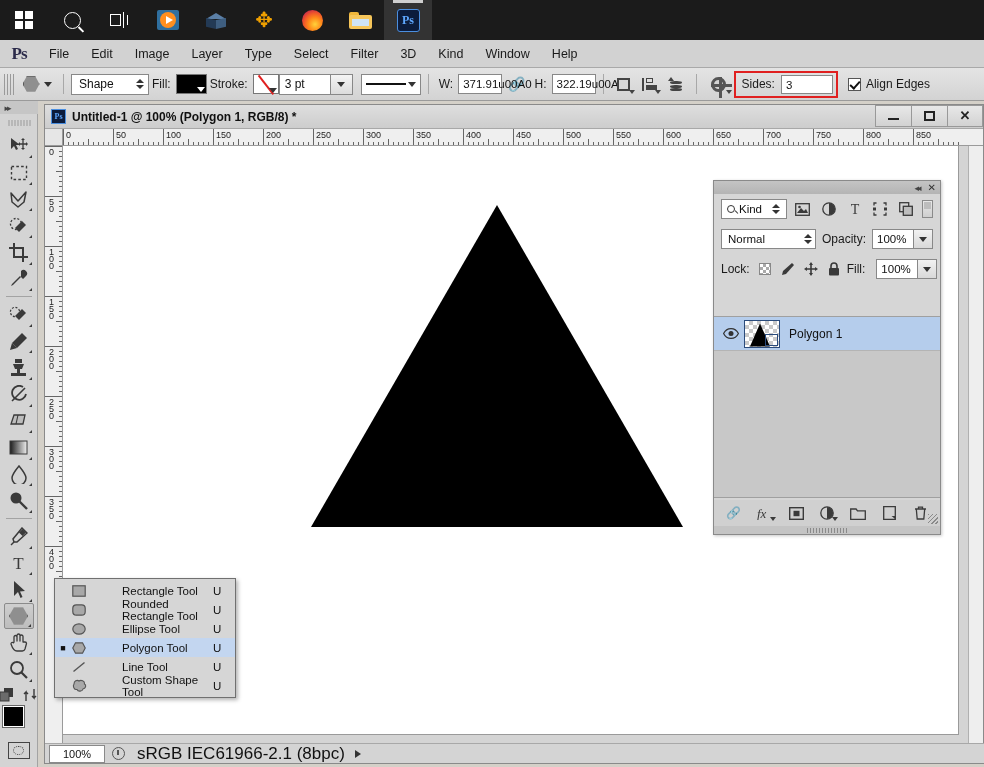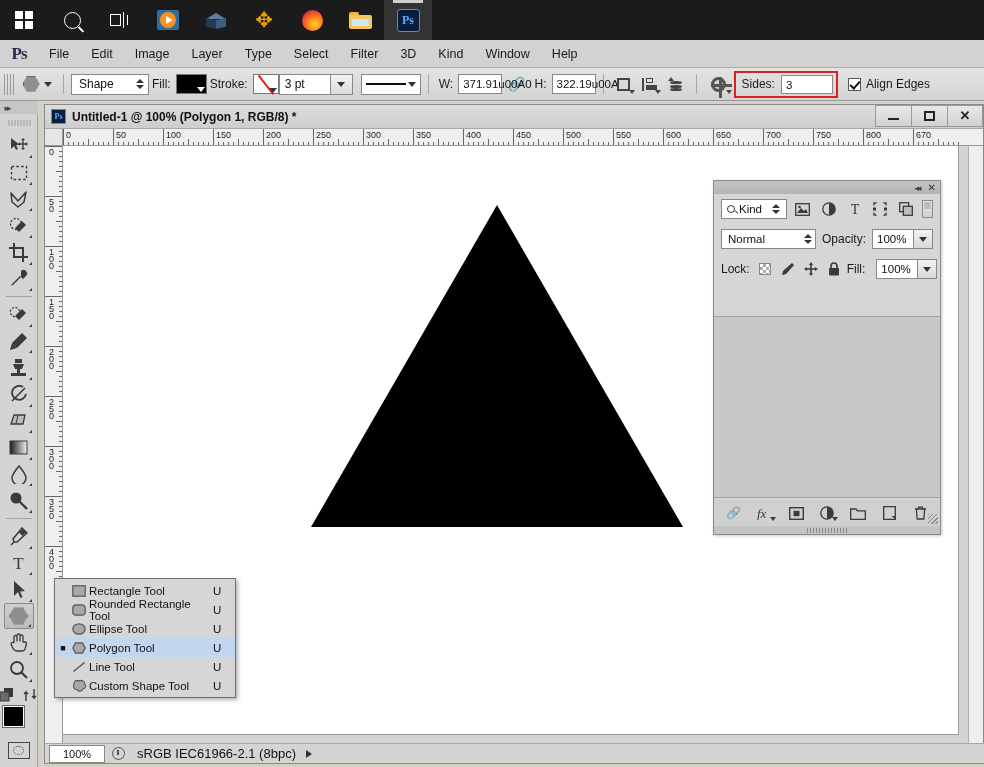--- a/index.html
+++ b/index.html
@@ -234,21 +234,21 @@
 
   .statusbar {
     position:absolute;left:0;bottom:0;width:940px;height:20px;
     background:#d4d4d4;border-top:1px solid #a8a8a8; display:flex;align-items:center;
   }
   .sb-zoom{width:56px;height:18px;background:#fff;border:1px solid #8a8a8a;font-size:11px;
     text-align:center;line-height:16px;color:#111;margin-left:4px;}
   .sb-ic{width:26px;height:18px;display:flex;align-items:center;justify-content:center;}
   .sb-clock{width:13px;height:13px;border:1.5px solid #555;border-radius:50%;position:relative;}
   .sb-clock::after{content:"";position:absolute;left:4.5px;top:1.5px;width:1.5px;height:5px;background:#555;}
-  .sb-text{font-size:13px;color:#111;padding-left:6px;}
+  .sb-text{font-size:17px;color:#111;padding-left:6px;}
   .sb-tri{width:0;height:0;border-left:6px solid #333;border-top:4px solid transparent;
     border-bottom:4px solid transparent;margin-left:10px;}
 
   
   .layers {
     position:absolute; left:713px; top:180px; width:228px; height:355px;
     background:#d6d6d6; border:1px solid #8a8a8a;
     box-shadow:1px 1px 3px rgba(0,0,0,0.22);
   }
   .lp-titlebar{height:13px;background:linear-gradient(#c4c4c4,#b4b4b4);display:flex;
@@ -321,21 +321,21 @@
   .flyout {
     position:absolute; left:54px; top:578px; width:182px;
     background:#d6d6d6; border:1px solid #707070;
     box-shadow:2px 2px 4px rgba(0,0,0,0.3);
     padding:2px 0;
   }
   .fly-item{height:19px;display:flex;align-items:center;font-size:11.5px;color:#111;padding-left:2px;}
   .fly-item.active{background:#c3d6f0;}
   .fly-bullet{width:12px;text-align:center;font-size:9px;color:#111;}
   .fly-ic{width:20px;display:flex;align-items:center;justify-content:center;}
-  .fly-label{flex:1;}
+  .fly-label{flex:1;margin-left:33px;}
   .fly-key{width:22px;text-align:left;color:#111;}
 </style>
 </head>
 <body>
 
 <div id="app">
 
   <div class="taskbar">
     <div class="tb-item">
       <span class="win-logo">
@@ -842,21 +842,21 @@
         <div class="rtick" style="left: 805px; width: 1px; height: 3px; bottom: 0px;"></div>
         <div class="rtick" style="left: 810px; width: 1px; height: 3px; bottom: 0px;"></div>
         <div class="rtick" style="left: 815px; width: 1px; height: 3px; bottom: 0px;"></div>
         <div class="rtick" style="left: 820px; width: 1px; height: 3px; bottom: 0px;"></div>
         <div class="rtick" style="left: 825px; width: 1px; height: 6px; bottom: 0px;"></div>
         <div class="rtick" style="left: 830px; width: 1px; height: 3px; bottom: 0px;"></div>
         <div class="rtick" style="left: 835px; width: 1px; height: 3px; bottom: 0px;"></div>
         <div class="rtick" style="left: 840px; width: 1px; height: 3px; bottom: 0px;"></div>
         <div class="rtick" style="left: 845px; width: 1px; height: 3px; bottom: 0px;"></div>
         <div class="rtick" style="left: 850px; top: 0px; width: 1px; height: 17px;"></div>
-        <div class="rlabel" style="left: 853px; top: 1px;">670</div>
+        <div class="rlabel" style="left: 853px; top: 1px;">850</div>
         <div class="rtick" style="left: 855px; width: 1px; height: 3px; bottom: 0px;"></div>
         <div class="rtick" style="left: 860px; width: 1px; height: 3px; bottom: 0px;"></div>
         <div class="rtick" style="left: 865px; width: 1px; height: 3px; bottom: 0px;"></div>
         <div class="rtick" style="left: 870px; width: 1px; height: 3px; bottom: 0px;"></div>
         <div class="rtick" style="left: 875px; width: 1px; height: 6px; bottom: 0px;"></div>
         <div class="rtick" style="left: 880px; width: 1px; height: 3px; bottom: 0px;"></div>
         <div class="rtick" style="left: 885px; width: 1px; height: 3px; bottom: 0px;"></div>
         <div class="rtick" style="left: 890px; width: 1px; height: 3px; bottom: 0px;"></div>
         <div class="rtick" style="left: 895px; width: 1px; height: 3px; bottom: 0px;"></div>
       </div>
@@ -1073,20 +1073,33 @@
       <span class="lbl" style="margin-left:auto">Fill:</span>
       <div style="display:flex">
         <div class="pctfield">100%</div>
         <div class="pctarrow">
             <span class="tri-down"></span>
           </div>
       </div>
     </div>
 
     <div class="layerlist">
+      <div class="layer-row selected">
+        <span class="eye">
+          <svg width="16" height="11" viewBox="0 0 16 11">
+              <path d="M8 0.6 C3 0.6 0.6 5.5 0.6 5.5 S3 10.4 8 10.4 S15.4 5.5 15.4 5.5 S13 0.6 8 0.6Z" fill="none" stroke="#333" stroke-width="1.2"></path>
+              <circle cx="8" cy="5.5" r="2.5" fill="#333"></circle>
+            </svg>
+        </span>
+        <span class="thumb vector">
+          <i class="tri-s"></i>
+            <i class="vmask"></i>
+        </span>
+        <span class="layer-name">Polygon 1</span>
+      </div>
     </div>
 
     <div class="lp-footer">
       <span class="ft-ic">🔗</span>
       <span class="ft-ic">
         <svg width="18" height="14" viewBox="0 0 18 14">
             <text x="1" y="12" font-family="Liberation Serif, serif" font-style="italic" font-size="13" fill="#3a3a3a">fx</text>
           </svg>
         <span class="cap"></span>
       </span>

